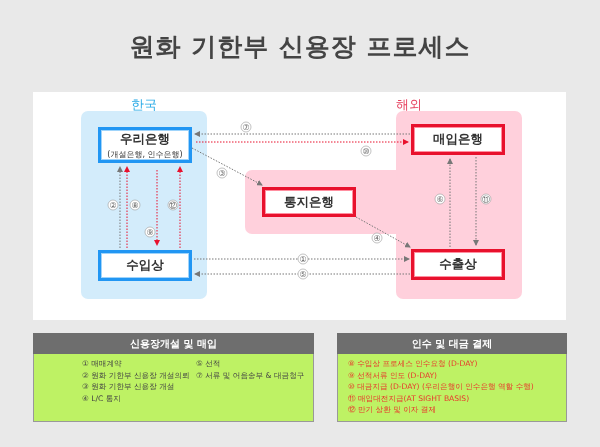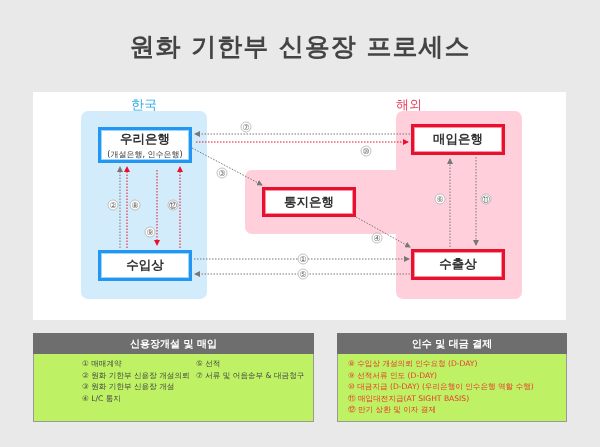--- a/index.html
+++ b/index.html
@@ -134,19 +134,19 @@
   </div>
   <div class="panel-list" style="left:162px;">
     <div>⑤ 선적</div>
     <div>⑦ 서류 및 어음송부 &amp; 대금청구</div>
   </div>
 </div>
 
 <div class="panel" style="left:337px;width:230px;">
   <div class="panel-head">인수 및 대금 결제</div>
   <div class="panel-list red" style="left:10px;">
-    <div>⑧ 수입상 개설의뢰 인수요청 (D-DAY)</div>
+    <div>⑧ 수입상 프로세스 인수요청 (D-DAY)</div>
     <div>⑨ 선적서류 인도 (D-DAY)</div>
     <div>⑩ 대금지급 (D-DAY) (우리은행이 인수은행 역할 수행)</div>
     <div>⑪ 매입대전지급(AT SIGHT BASIS)</div>
     <div>⑫ 만기 상환 및 이자 결제</div>
   </div>
 </div>
 
 </body></html>

